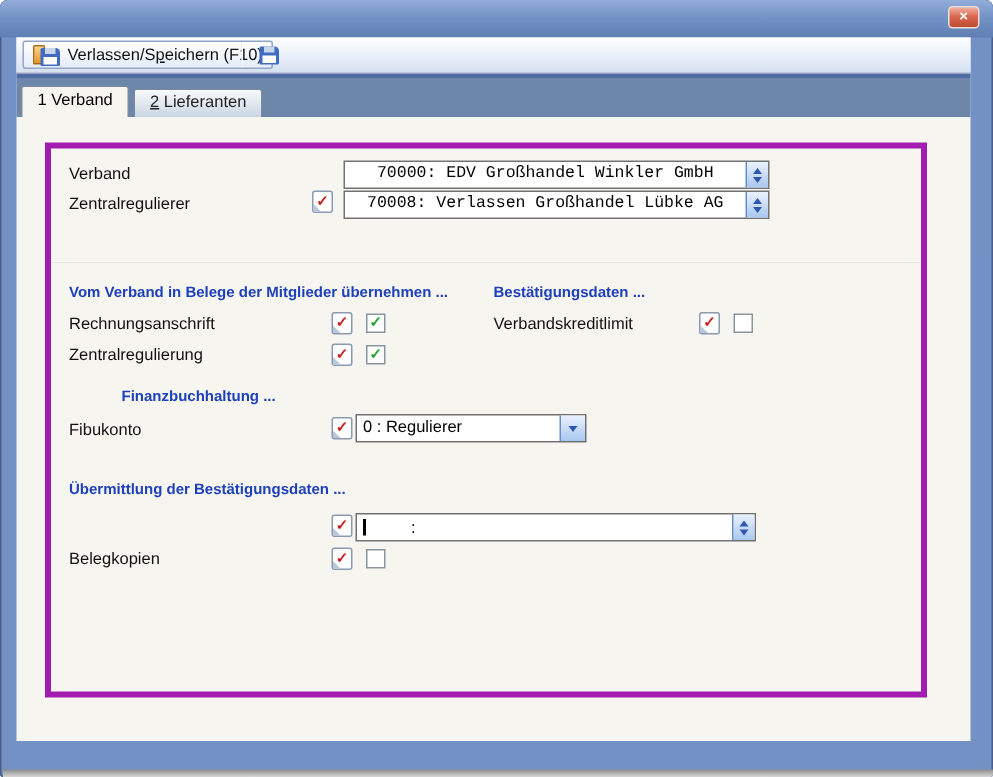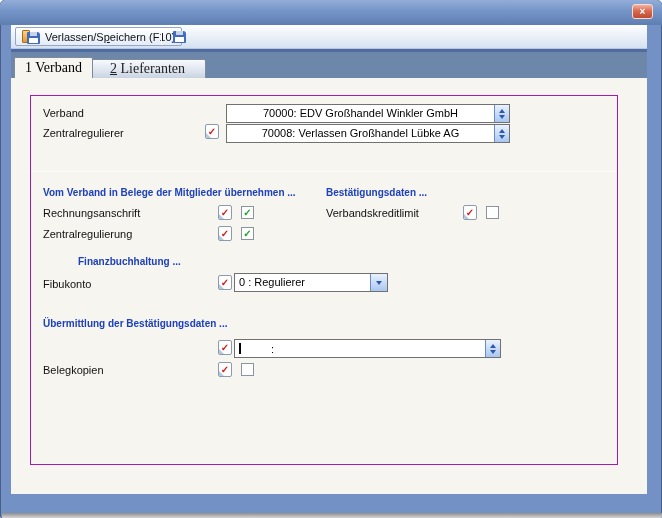--- a/index.html
+++ b/index.html
@@ -40,34 +40,34 @@
   .floppy{position:relative;width:13px;height:12px;background:#3f6cc2;border-radius:1px 3px 1px 1px;flex:0 0 auto;}
   .floppy::before{content:"";position:absolute;left:3px;top:0;width:7px;height:4px;background:#c9d5e8;}
   .floppy::after{content:"";position:absolute;left:2px;bottom:1px;width:9px;height:5px;background:#fff;}
   .exiticon{position:relative;width:18px;height:14px;flex:0 0 auto;}
   .exiticon .door{position:absolute;left:0;top:0;width:8px;height:13px;
     background:linear-gradient(#ffd384,#e8962a);border:1px solid #a86c12;border-radius:1px;}
   .exiticon .floppy{position:absolute;right:0;bottom:0;}
   
   .darkband{position:absolute;top:24px;left:0;right:0;height:3px;background:#4f6ca2;}
   .tabstrip{position:absolute;top:27px;left:0;right:0;height:26px;background:#6d87aa;}
-  .tab{position:absolute;bottom:0;font-size:14px;white-space:nowrap;cursor:default;font-family:Liberation Serif, serif;}
+  .tab{position:absolute;bottom:0;font-size:11px;white-space:nowrap;cursor:default;}
   .tab.active{left:3px;height:21px;background:#f7f5ef;border:1px solid #7e8a9a;border-bottom:none;
     border-radius:2px 2px 0 0;padding:0 10px;line-height:19px;color:#000;z-index:2;}
   .tab.inactive{left:78px;height:19px;background:linear-gradient(#f8fafc,#dde4ee 60%,#c9d4e3);
     border:1px solid #7e8a9a;border-bottom:none;border-radius:2px 2px 0 0;
-    padding:0 20px;line-height:17px;color:#222;}
+    padding:0 10px;line-height:17px;color:#222;}
   
   .page{position:absolute;top:53px;left:0;right:0;bottom:0;}
-  .groupbox{position:absolute;left:19px;top:17px;width:588px;height:370px;border:1px solid #a21caf;}
+  .groupbox{position:absolute;left:19px;top:17px;width:588px;height:370px;border:4px solid #a21caf;}
   .divider{position:absolute;left:0;right:0;top:75px;height:1px;background:#aaa9a0;border-bottom:1px solid #fdfcf8;}
   .lbl{position:absolute;font-size:11px;color:#111;white-space:nowrap;}
   .hdr{position:absolute;font-size:10px;font-weight:bold;color:#1d40bb;white-space:nowrap;}
   
-  .field{position:absolute;height:19px;background:#fff;border:1px solid #717171;font-size:11px;}
+  .field{position:absolute;height:19px;background:#fff;border:1px solid #717171;font-size:11px;font-family:Liberation Mono, monospace;}
   .field .val{position:absolute;left:2px;right:17px;top:0;bottom:0;text-align:center;line-height:17px;
     white-space:nowrap;overflow:hidden;color:#000;}
   .spinner{position:absolute;right:0;top:0;bottom:0;width:15px;
     background:linear-gradient(#eaf2fd,#a9c7f0);border-left:1px solid #6a8cc4;
     display:flex;flex-direction:column;align-items:center;justify-content:center;gap:2px;}
   .tri-up{width:0;height:0;border-left:3px solid transparent;border-right:3px solid transparent;
     border-bottom:4px solid #2e57b0;}
   .tri-down{width:0;height:0;border-left:3px solid transparent;border-right:3px solid transparent;
     border-top:4px solid #2e57b0;}
   .combo{position:absolute;height:19px;background:#fff;border:1px solid #717171;font-size:11px;}

